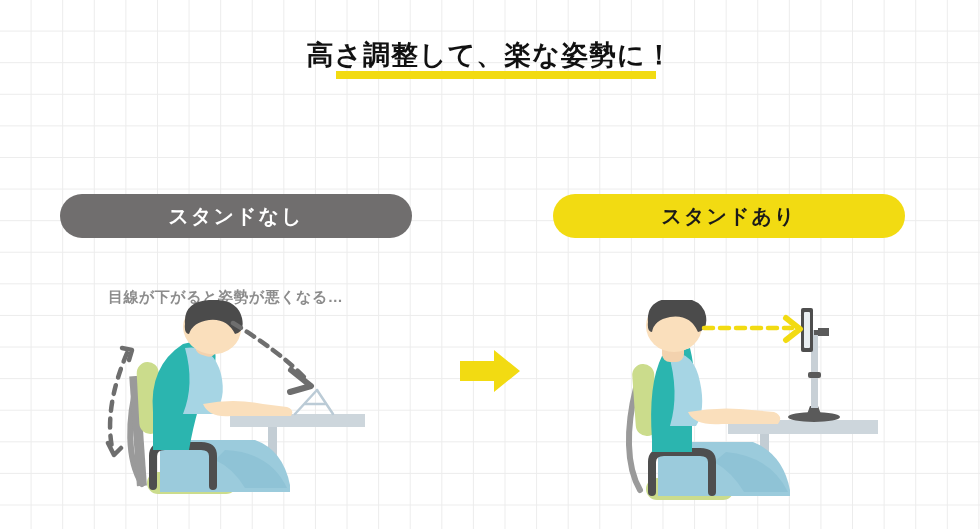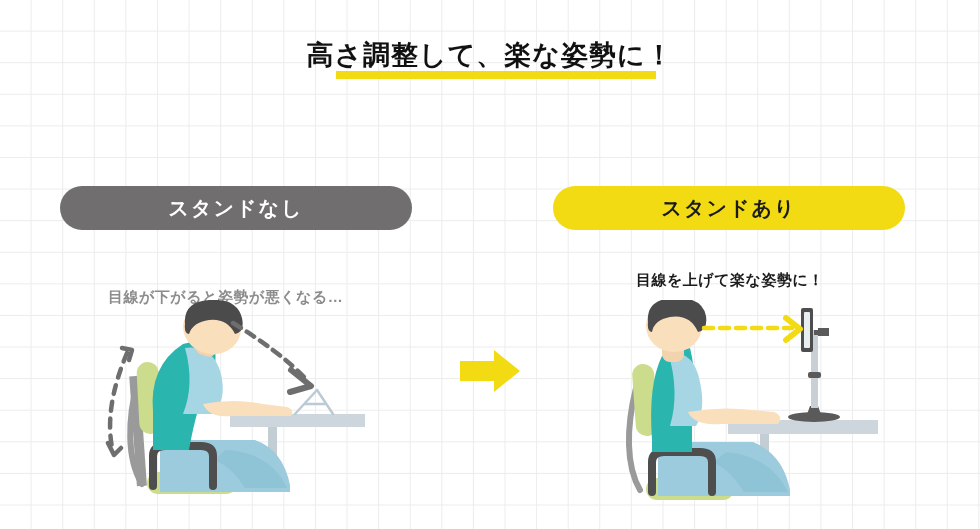--- a/index.html
+++ b/index.html
@@ -54,20 +54,21 @@
   .pill {
     position: absolute;
     height: 44px;
     border-radius: 22px;
     display: flex;
     align-items: center;
     justify-content: center;
     font-size: 20px;
     font-weight: bold;
     letter-spacing: 2px;
+    margin-top: 8px;
   }
   #pill-left {
     left: 60px;
     top: 186px;
     width: 352px;
     background: #706E6E;
     color: #ffffff;
   }
   #pill-right {
     left: 553px;
@@ -128,21 +129,20 @@
 
   <div class="pill" id="pill-left">
     <span>スタンドなし</span>
   </div>
 
   <div class="pill" id="pill-right">
     <span>スタンドあり</span>
   </div>
 
   <div class="caption" id="caption-left">目線が下がると姿勢が悪くなる…</div>
-  <div class="caption" id="caption-right">目線を上げて楽な姿勢に！</div>
 
   <svg class="panel" id="panel-left" viewBox="0 0 260 229">
 
     <g>
       <rect x="125" y="114" width="135" height="13" fill="#CDD6DC"></rect>
       <rect x="163" y="127" width="9" height="45" fill="#C3CDD4"></rect>
       <rect x="160" y="170" width="16" height="5" fill="#C3CDD4"></rect>
     </g>
 
     <g stroke="#BBCBD6" stroke-width="2.5" fill="none" stroke-linecap="round">

